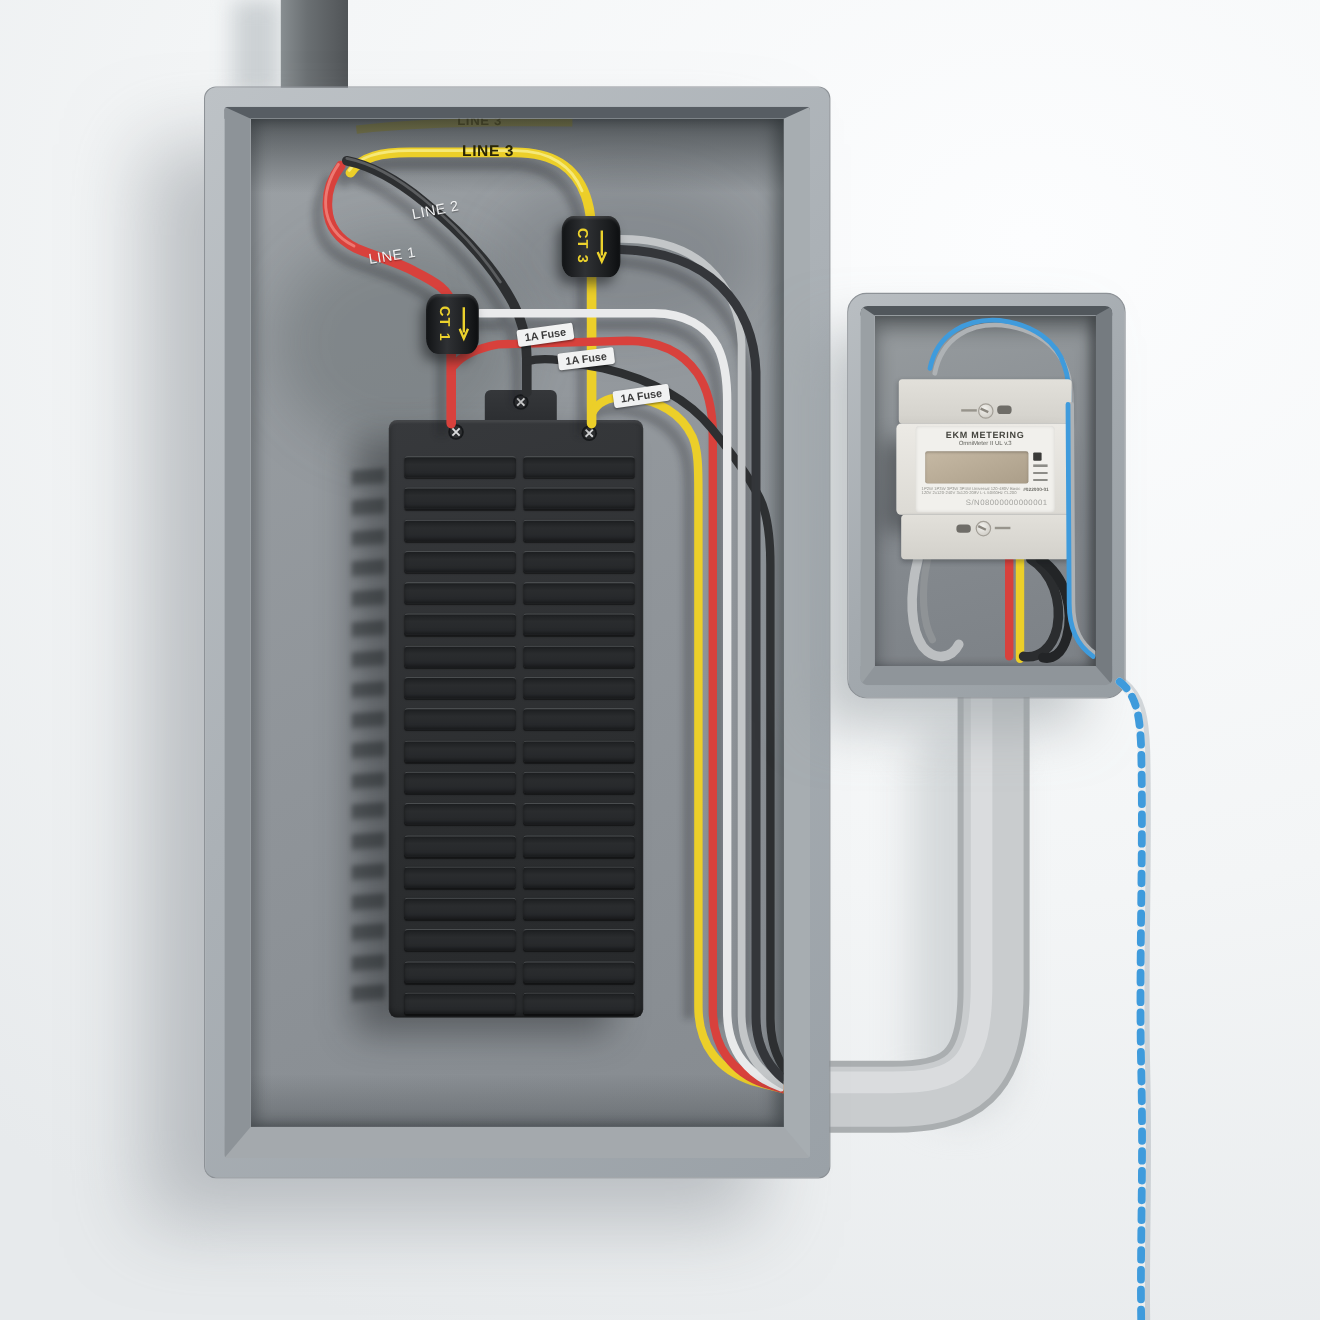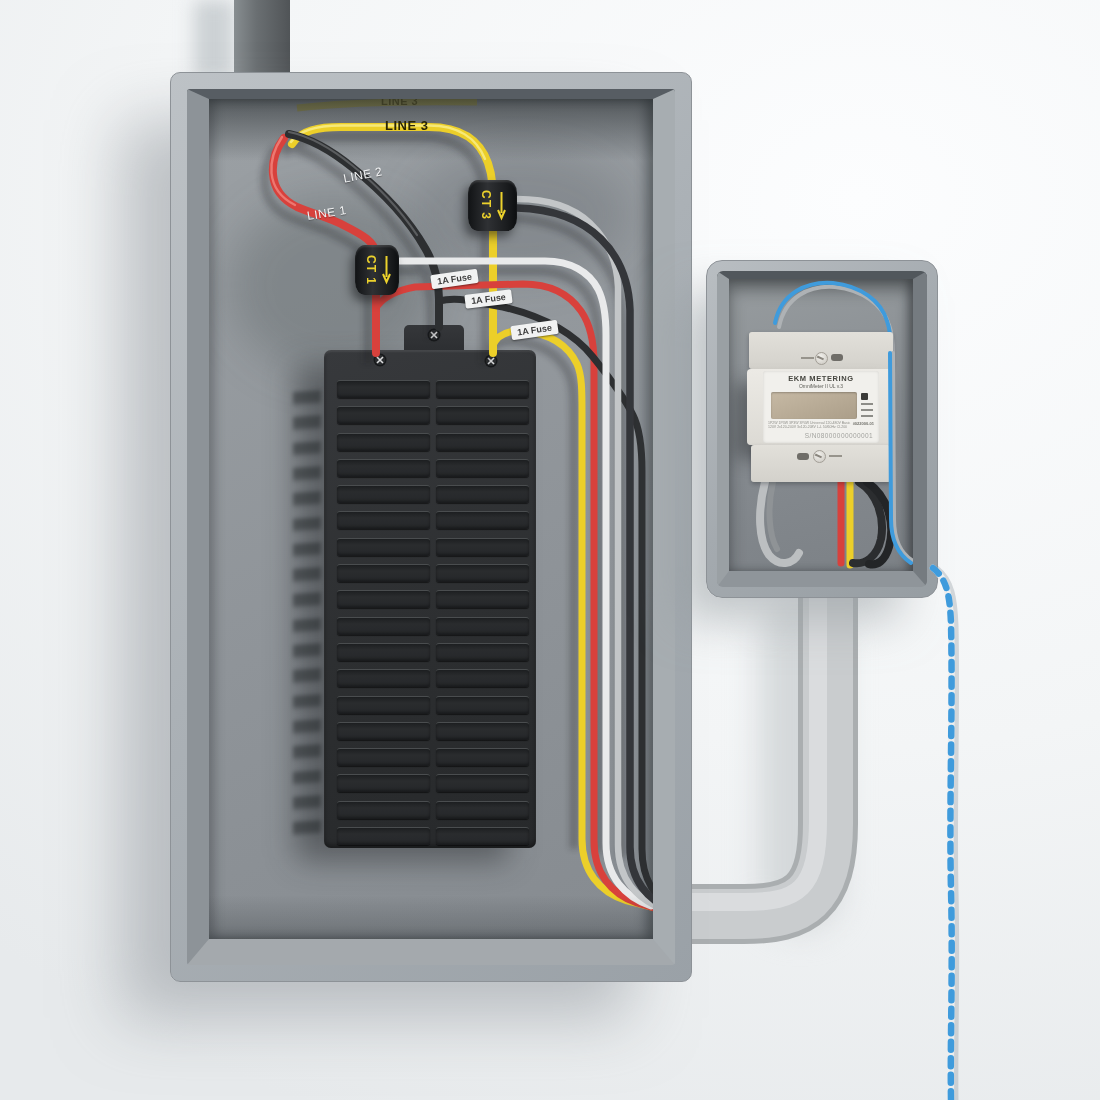--- a/index.html
+++ b/index.html
@@ -72,21 +72,21 @@
   .ct-text{writing-mode:vertical-rl;color:#ecd22c;font-weight:bold;font-size:12px;letter-spacing:1px;}
 
   .fuse{position:absolute;width:47px;height:14px;background:#f1f2f2;border-radius:2px;
     color:#3c3c3c;font-size:9px;font-weight:bold;text-align:center;line-height:14px;
     box-shadow:0 1px 2px rgba(0,0,0,.45);}
   .fuse.f1{left:222px;top:173px;transform:rotate(-8deg);}
   .fuse.f2{left:256px;top:193px;transform:rotate(-7deg);}
   .fuse.f3{left:302px;top:224px;transform:rotate(-8deg);}
 
   
-  .meter-outer{left:706px;top:260px;width:230px;height:336px;border-radius:16px;
+  .meter-outer{left:706px;top:244px;width:230px;height:336px;border-radius:16px;
     background:linear-gradient(135deg,#b9bec2 0%,#a4aaaf 50%,#969da2 100%);
     border:1px solid #8d9297;
     box-shadow:-32px 28px 46px -6px rgba(150,156,160,.55);}
   .meter-bevel{left:10px;top:10px;right:10px;bottom:10px;border-radius:6px;
     border-style:solid;border-width:8px 14px 16px 12px;
     border-color:#515throw7;}
   .meter-bevel{border-color:#51575c #757b80 #8f959a #9aa0a4;}
   .meter-interior{left:22px;top:18px;right:24px;bottom:26px;overflow:hidden;
     background:linear-gradient(165deg,#979c9f 0%,#84898e 60%,#7c8186 100%);
     box-shadow:inset 0 10px 16px rgba(18,22,25,.45), inset -5px 0 8px rgba(25,29,32,.35);}

